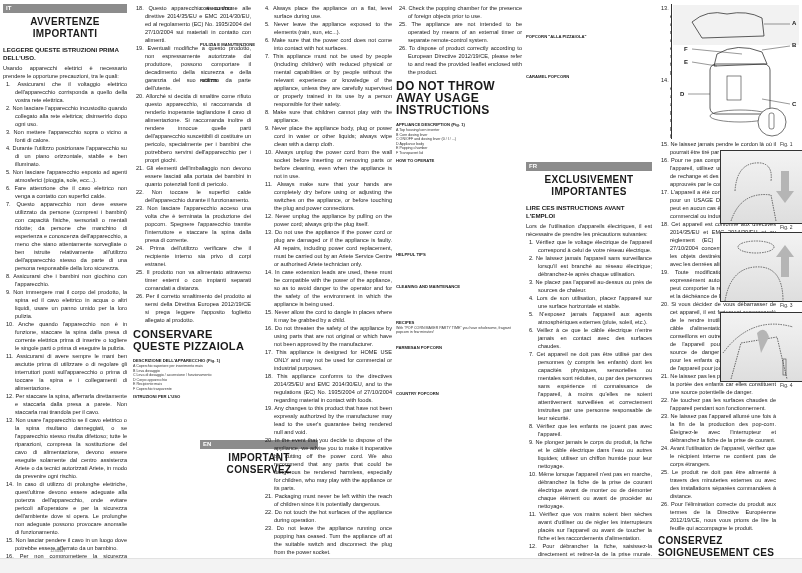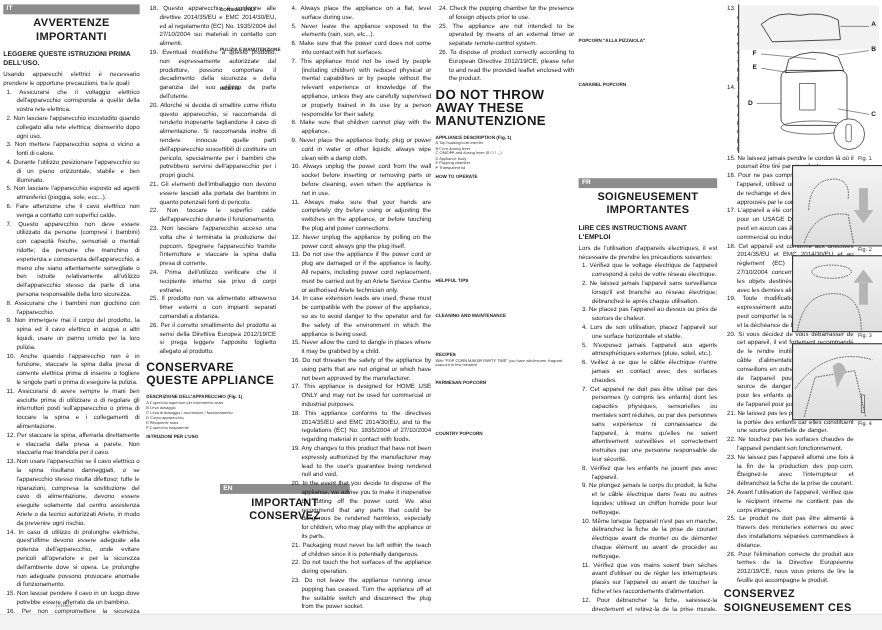--- a/index.html
+++ b/index.html
@@ -55,21 +55,21 @@
   <div class="col" style="left:133px;width:118px;">
     <p class="num">18. Questo apparecchio è conforme alle direttive 2014/35/EU e EMC 2014/30/EU, ed al regolamento (EC) No. 1935/2004 del 27/10/2004 sui materiali in contatto con alimenti.</p>
     <p class="num">19. Eventuali modifiche a questo prodotto, non espressamente autorizzate dal produttore, possono comportare il decadimento della sicurezza e della garanzia del suo utilizzo da parte dell'utente.</p>
     <p class="num">20. Allorché si decida di smaltire come rifiuto questo apparecchio, si raccomanda di renderlo inoperante tagliandone il cavo di alimentazione. Si raccomanda inoltre di rendere innocue quelle parti dell'apparecchio suscettibili di costituire un pericolo, specialmente per i bambini che potrebbero servirsi dell'apparecchio per i propri giochi.</p>
     <p class="num">21. Gli elementi dell'imballaggio non devono essere lasciati alla portata dei bambini in quanto potenziali fonti di pericolo.</p>
     <p class="num">22. Non toccare le superfici calde dell'apparecchio durante il funzionamento.</p>
     <p class="num">23. Non lasciare l'apparecchio acceso una volta che è terminata la produzione dei popcorn. Spegnere l'apparecchio tramite l'interruttore e staccare la spina dalla presa di corrente.</p>
     <p class="num">24. Prima dell'utilizzo verificare che il recipiente interno sia privo di corpi estranei.</p>
     <p class="num">25. Il prodotto non va alimentato attraverso timer esterni o con impianti separati comandati a distanza.</p>
     <p class="num">26. Per il corretto smaltimento del prodotto ai sensi della Direttiva Europea 2012/19/CE si prega leggere l'apposito foglietto allegato al prodotto.</p>
-    <div class="h1 left" style="font-size:11px;margin-top:4px;">CONSERVARE QUESTE APPLIANCE</div>
+    <div class="h1 left" style="font-size:11px;margin-top:4px;">CONSERVARE QUESTE PIZZAIOLA</div>
     <div class="small-h">DESCRIZIONE DELL'APPARECCHIO (Fig. 1)</div>
     <p class="small">A  Coperchio superiore per inserimento mais</p>
     <p class="small">B  Leva dosaggio</p>
     <p class="small">C  Leva di dosaggio / accensione / funzionamento</p>
     <p class="small">D  Corpo apparecchio</p>
     <p class="small">E  Recipiente mais</p>
     <p class="small">F  Coperchio trasparente</p>
     <div class="small-h">ISTRUZIONI PER L'USO</div>
   </div>
 
@@ -103,21 +103,21 @@
     <p class="num">20. In the event that you decide to dispose of the appliance, we advise you to make it inoperative by cutting off the power cord. We also recommend that any parts that could be dangerous be rendered harmless, especially for children, who may play with the appliance or its parts.</p>
     <p class="num">21. Packaging must never be left within the reach of children since it is potentially dangerous.</p>
     <p class="num">22. Do not touch the hot surfaces of the appliance during operation.</p>
     <p class="num">23. Do not leave the appliance running once popping has ceased. Turn the appliance off at the suitable switch and disconnect the plug from the power socket.</p>
   </div>
 
   <div class="col" style="left:396px;width:126px;">
     <p class="num">24. Check the popping chamber for the presence of foreign objects prior to use.</p>
     <p class="num">25. The appliance are not intended to be operated by means of an external timer or separate remote-control system.</p>
     <p class="num">26. To dispose of product correctly according to European Directive 2012/19/CE, please refer to and read the provided leaflet enclosed with the product.</p>
-    <div class="h1 left" style="font-size:12px;margin-top:4px;">DO NOT THROW AWAY THESE MANUTENZIONE</div>
+    <div class="h1 left" style="font-size:12px;margin-top:4px;">DO NOT THROW AWAY USAGE INSTRUCTIONS</div>
     <div class="small-h">APPLIANCE DESCRIPTION (Fig. 1)</div>
     <p class="small">A  Top housing/corn inserter</p>
     <p class="small">B  Corn dosing lever</p>
     <p class="small">C  ON/OFF and dosing lever (0 / I / ...)</p>
     <p class="small">D  Appliance body</p>
     <p class="small">E  Popping chamber</p>
     <p class="small">F  Transparent lid</p>
     <div class="small-h">HOW TO OPERATE</div>
     <div class="small-h" style="margin-top:88px;">HELPFUL TIPS</div>
     <div class="small-h" style="margin-top:26px;">CLEANING AND MAINTENANCE</div>
@@ -126,21 +126,21 @@
     <div class="small-h" style="margin-top:10px;">PARMESAN POPCORN</div>
     <div class="small-h" style="margin-top:40px;">COUNTRY POPCORN</div>
   </div>
 
   <div class="col" style="left:526px;width:126px;">
     <div class="small-h" style="margin-top:30px;">POPCORN "ALLA PIZZAIOLA"</div>
     <div class="small-h" style="margin-top:34px;">CARAMEL POPCORN</div>
   </div>
   <div class="col" style="left:526px;width:126px;top:162px;">
     <div class="lang-bar">FR</div>
-    <div class="h1">SOIGNEUSEMENT IMPORTANTES</div>
+    <div class="h1">EXCLUSIVEMENT IMPORTANTES</div>
     <div class="sub">LIRE CES INSTRUCTIONS AVANT L'EMPLOI</div>
     <p class="p">Lors de l'utilisation d'appareils électriques, il est nécessaire de prendre les précautions suivantes:</p>
     <p class="num">1. Vérifiez que le voltage électrique de l'appareil correspond à celui de votre réseau électrique.</p>
     <p class="num">2. Ne laissez jamais l'appareil sans surveillance lorsqu'il est branché au réseau électrique; débranchez-le après chaque utilisation.</p>
     <p class="num">3. Ne placez pas l'appareil au-dessus ou près de sources de chaleur.</p>
     <p class="num">4. Lors de son utilisation, placez l'appareil sur une surface horizontale et stable.</p>
     <p class="num">5. N'exposez jamais l'appareil aux agents atmosphériques externes (pluie, soleil, etc.).</p>
     <p class="num">6. Veillez à ce que le câble électrique n'entre jamais en contact avec des surfaces chaudes.</p>
     <p class="num">7. Cet appareil ne doit pas être utilisé par des personnes (y compris les enfants) dont les capacités physiques, sensorielles ou mentales sont réduites, ou par des personnes sans expérience ni connaissance de l'appareil, à moins qu'elles ne soient attentivement surveillées et correctement instruites par une personne responsable de leur sécurité.</p>
     <p class="num">8. Vérifiez que les enfants ne jouent pas avec l'appareil.</p>

